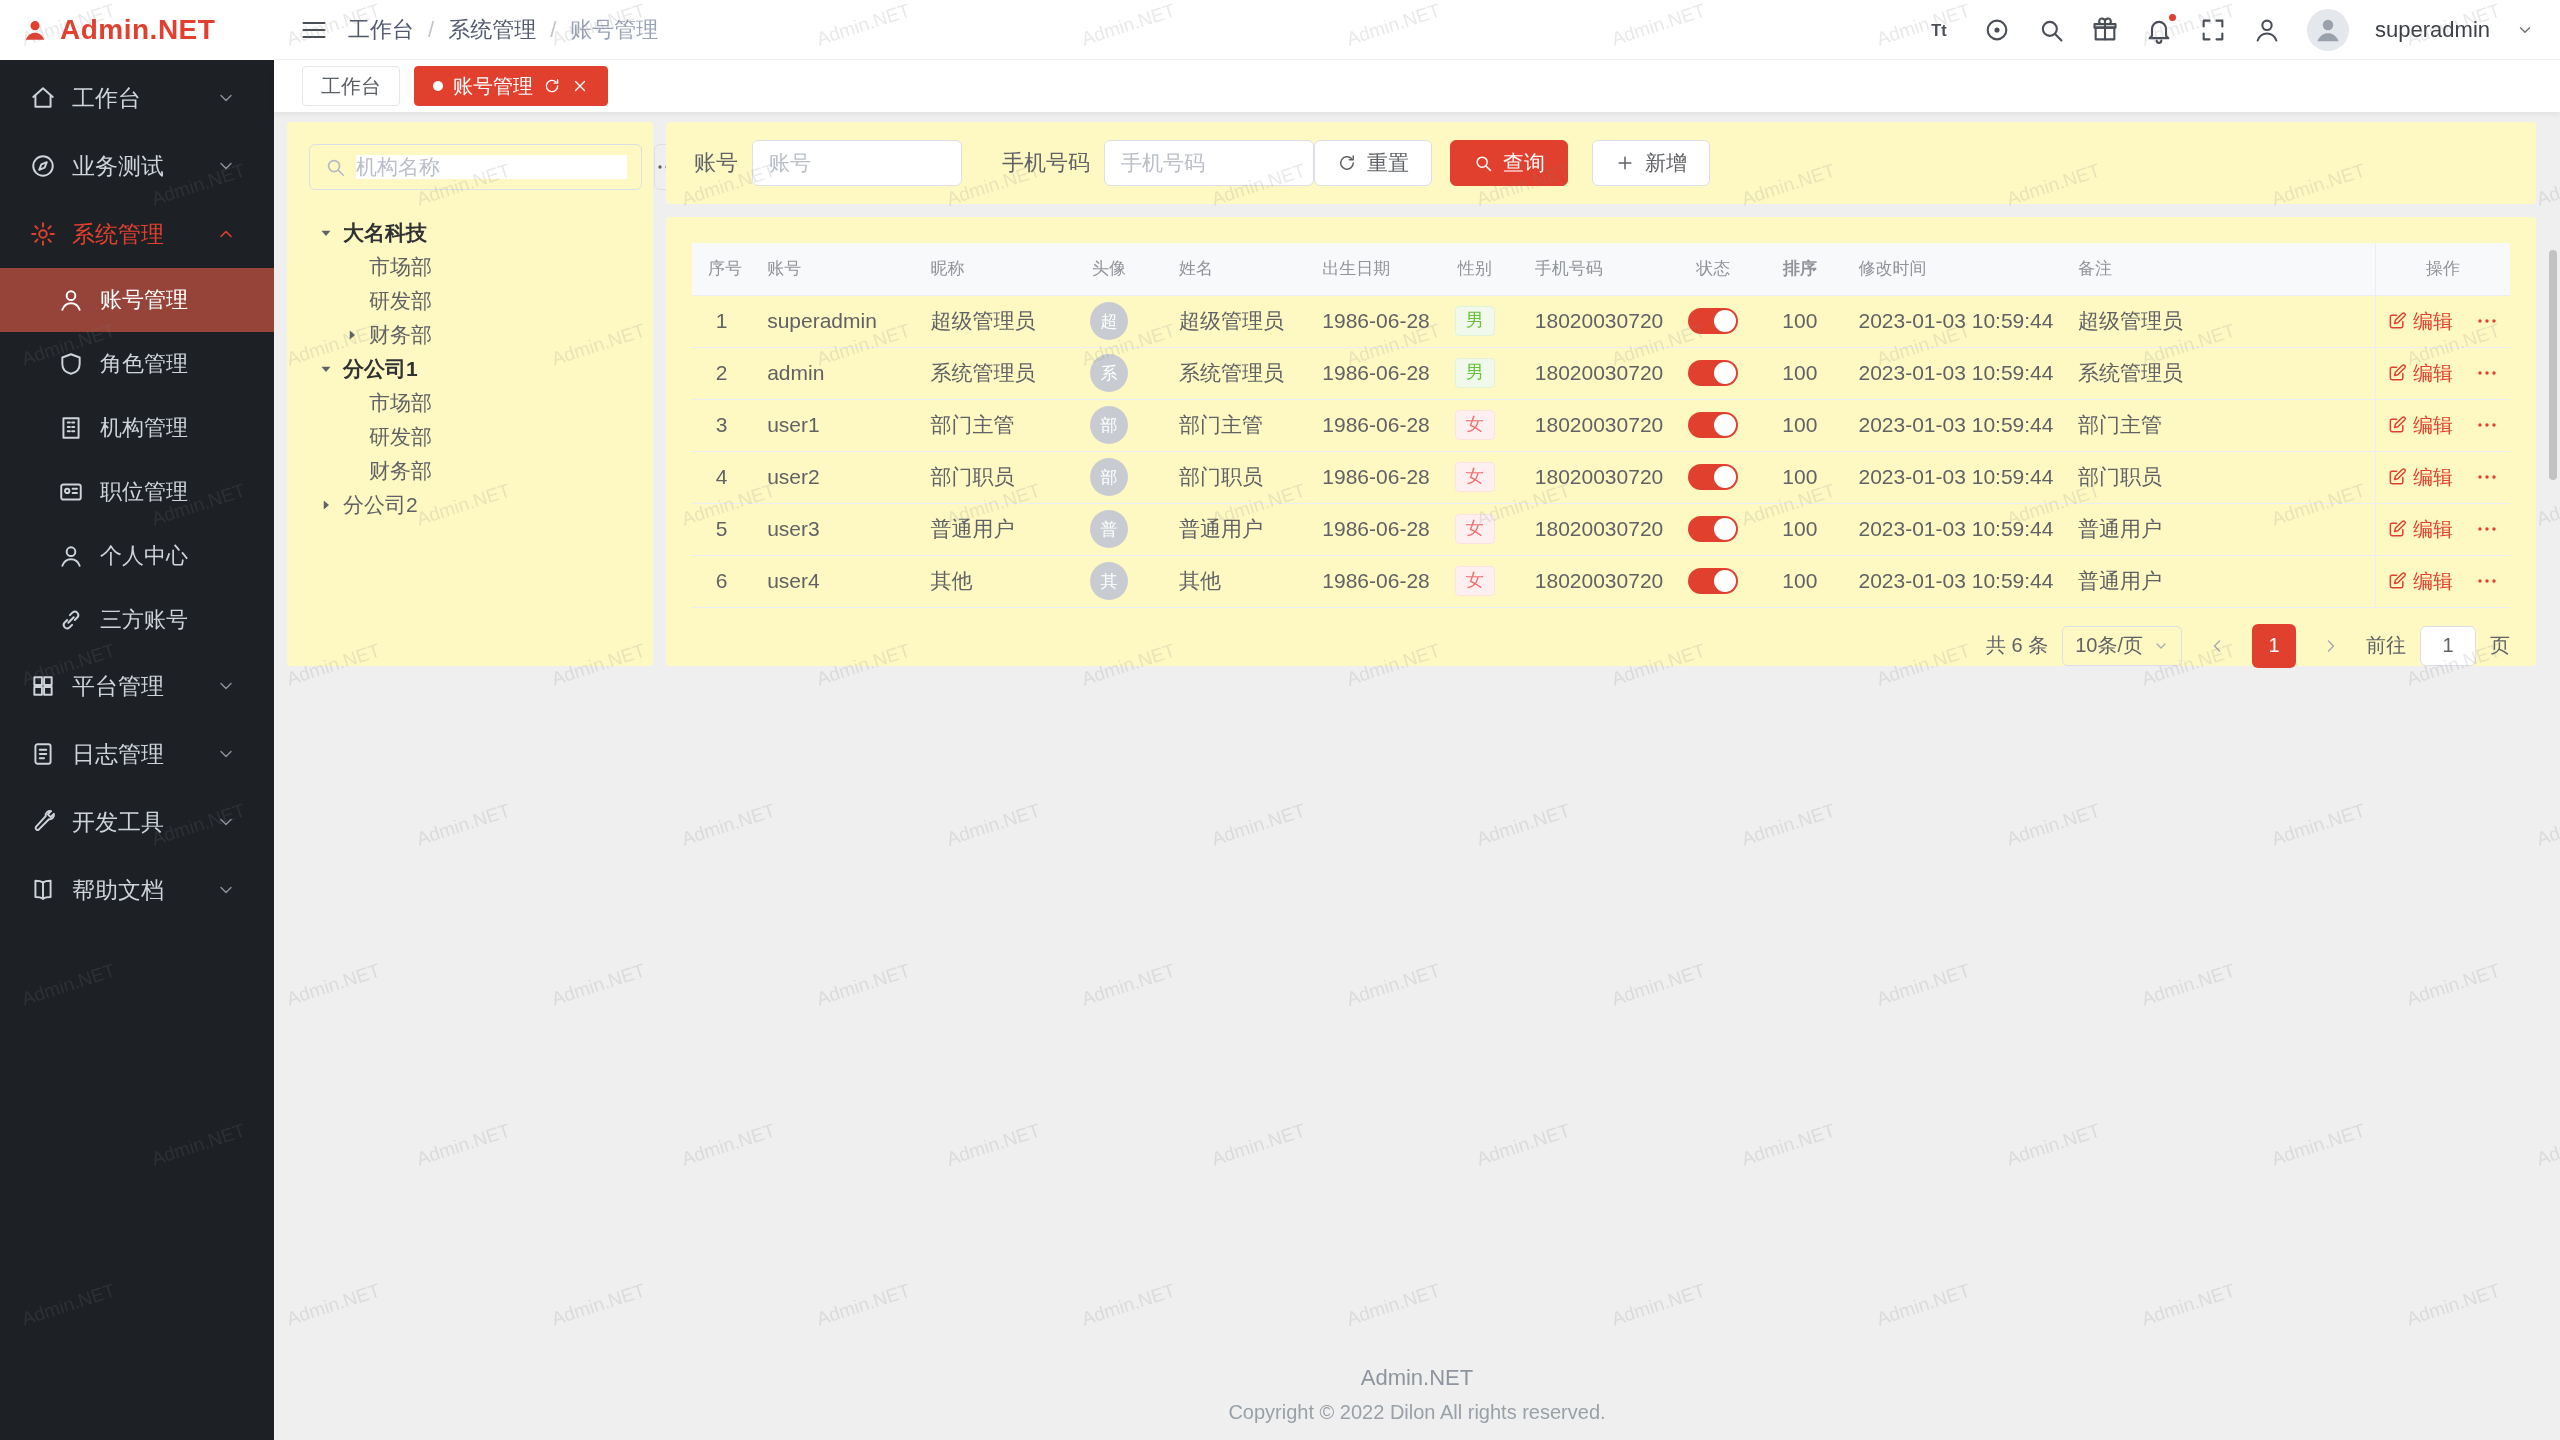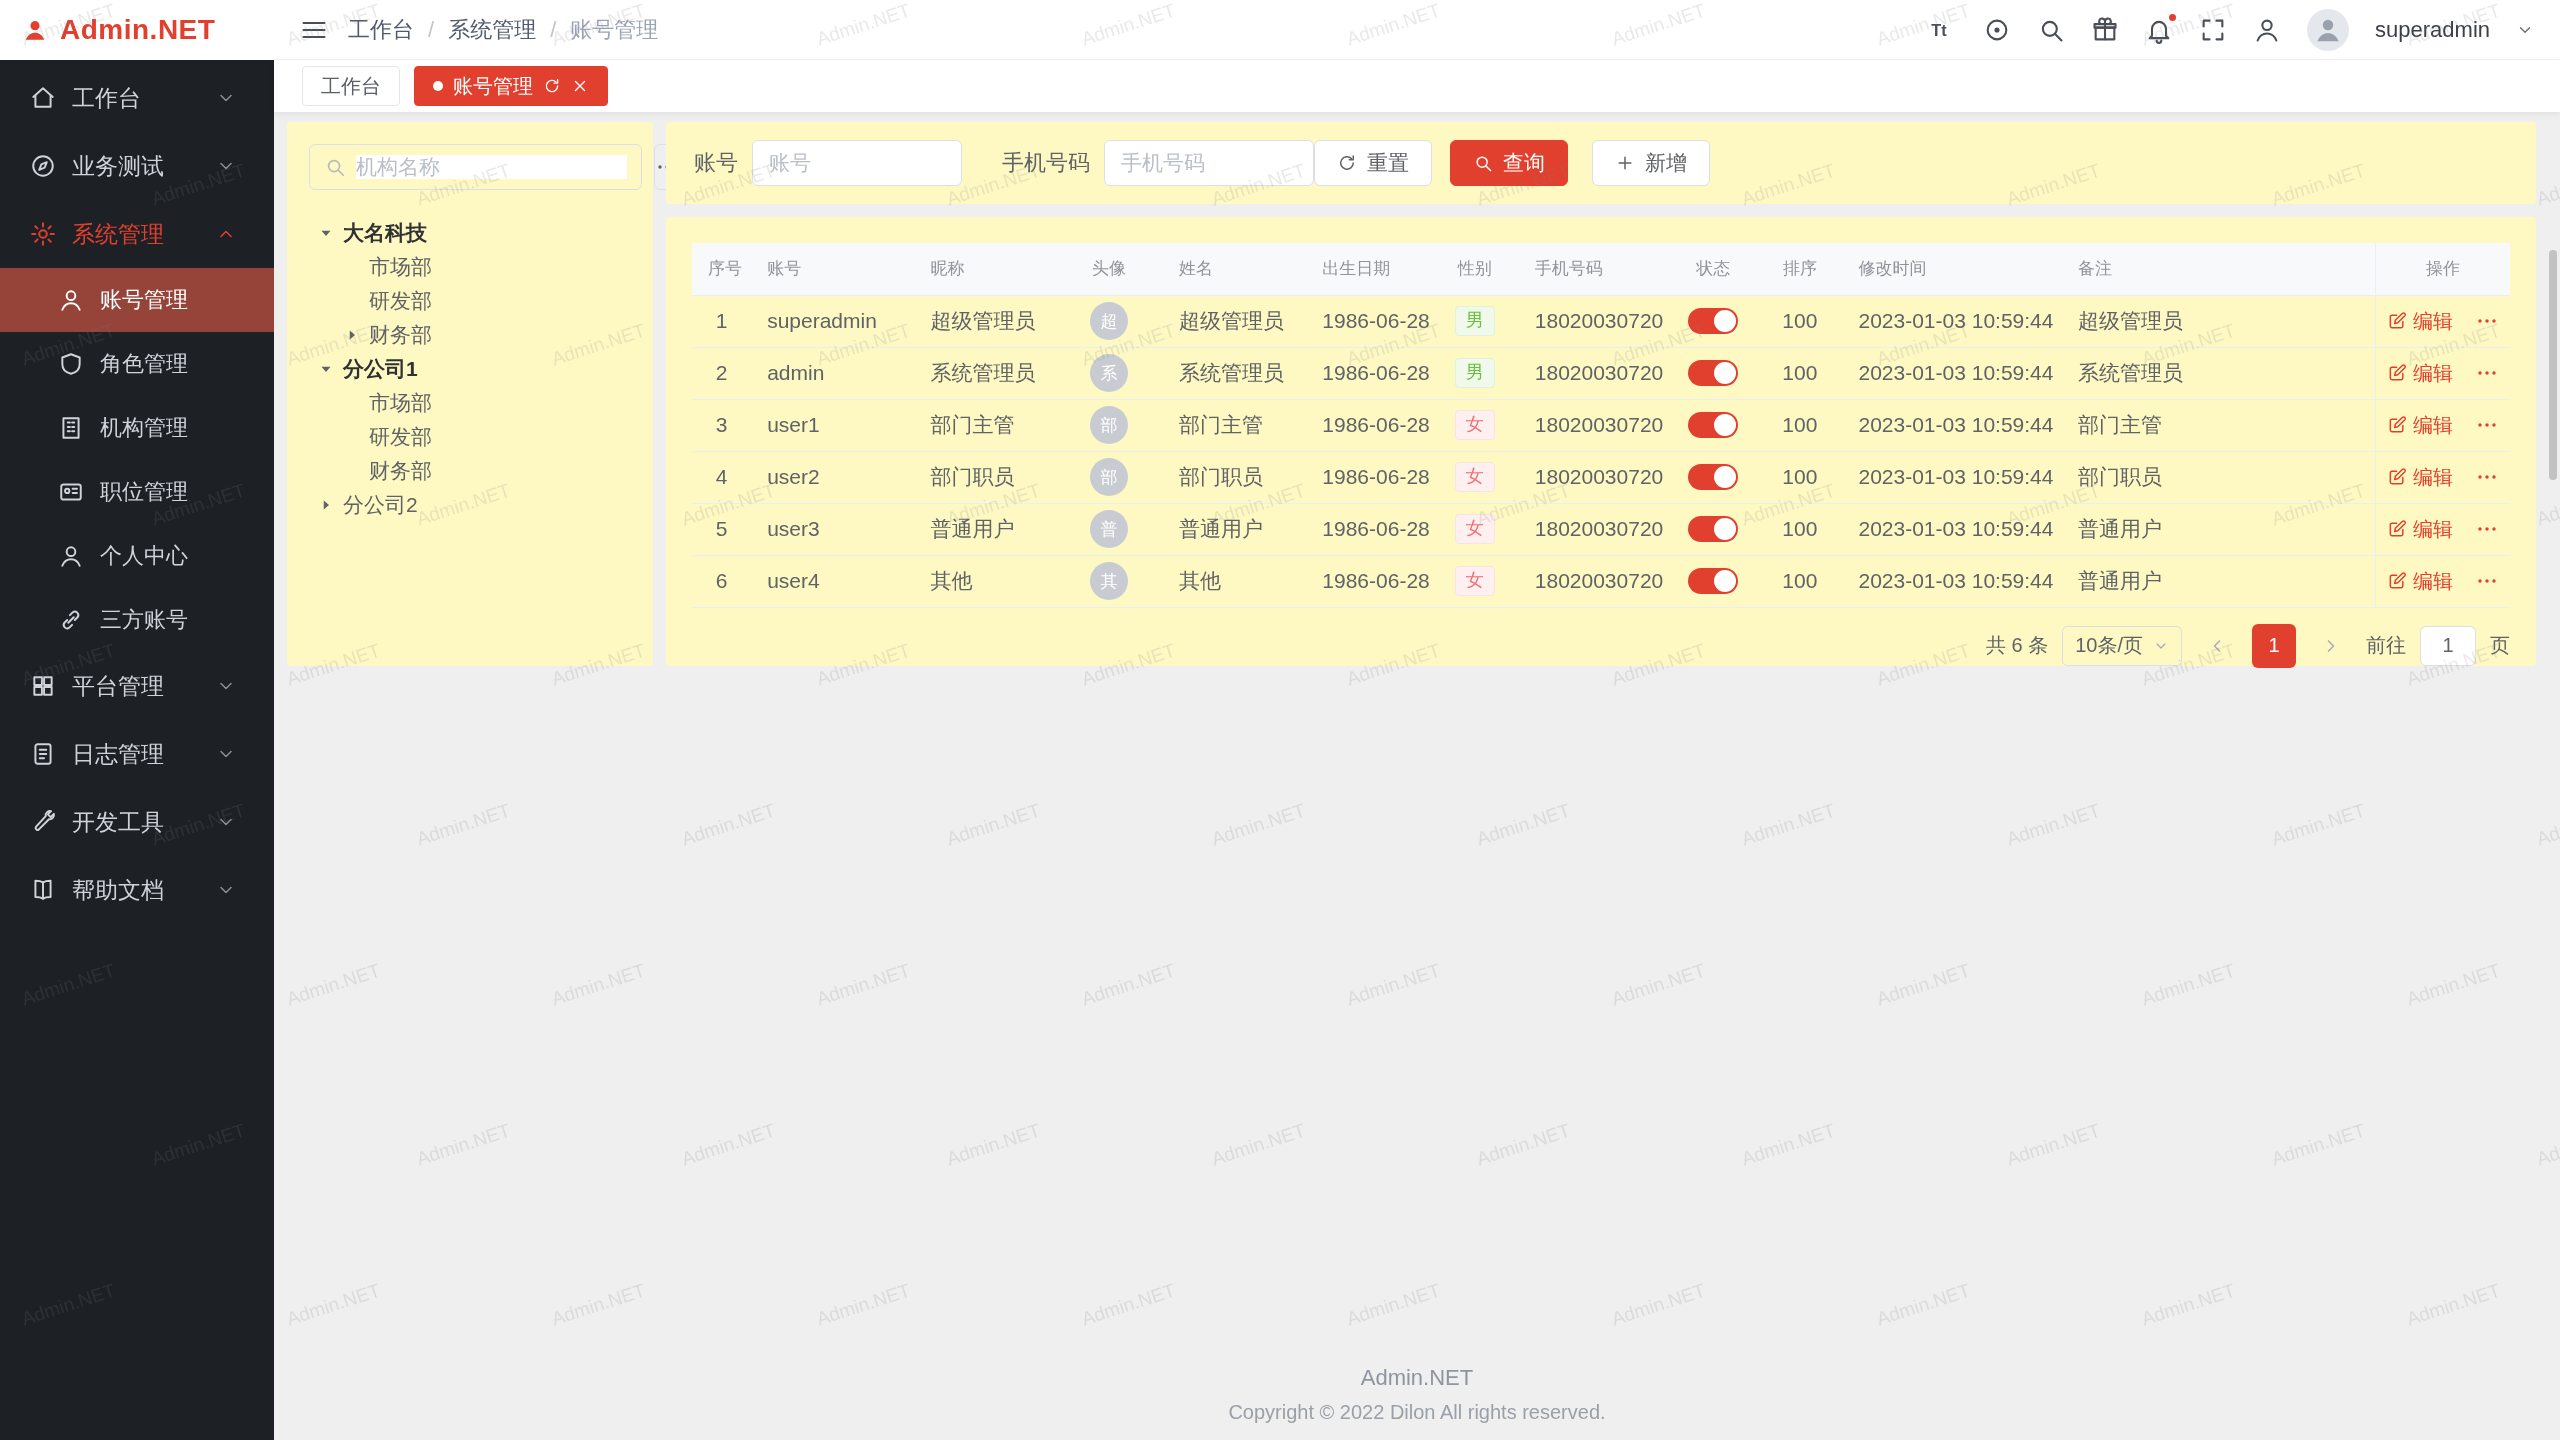--- a/index.html
+++ b/index.html
@@ -526,21 +526,21 @@
                 <tr>
                   <th class="c" style="width: 59px;">序号</th>
                   <th style="width: 163px;">账号</th>
                   <th style="width: 140px;">昵称</th>
                   <th class="c" style="width: 108px;">头像</th>
                   <th style="width: 143px;">姓名</th>
                   <th style="width: 124px;">出生日期</th>
                   <th class="c" style="width: 88px;">性别</th>
                   <th style="width: 150px;">手机号码</th>
                   <th class="c" style="width: 88px;">状态</th>
-                  <th class="c" style="width: 85px;">排序</th>
+                  <th class="c" style="width: 85px; font-weight: bold;">排序</th>
                   <th style="width: 219px;">修改时间</th>
                   <th style="width: 313px; font-family: Liberation Serif, serif;">备注</th>
                   <th class="c ops" style="width: 134px;">操作</th>
                 </tr>
               </thead>
             <tbody>
                 <tr>
                   <td class="c">1</td>
                   <td>superadmin</td>
                   <td>超级管理员</td>

